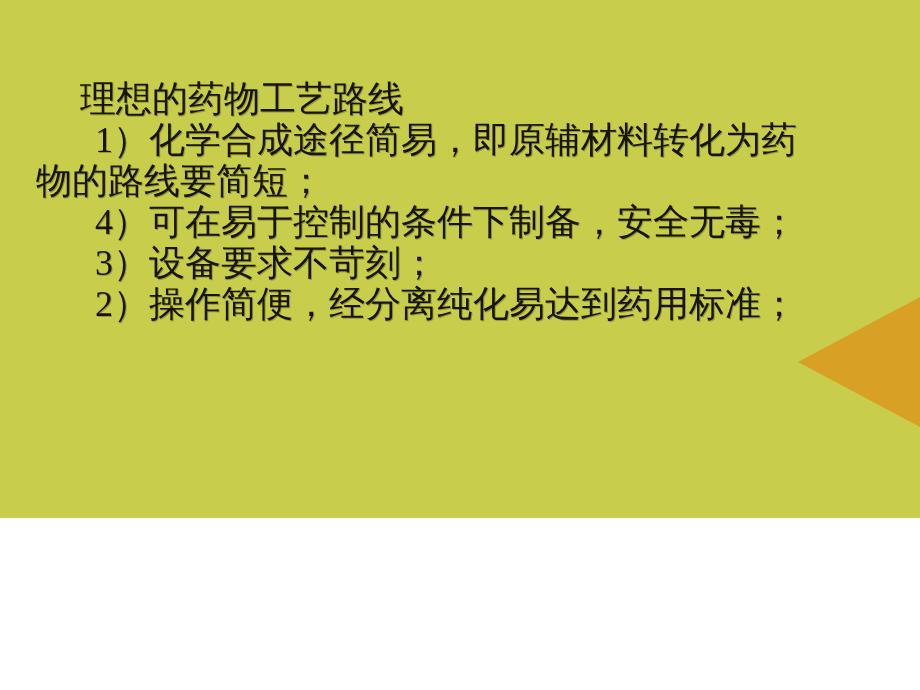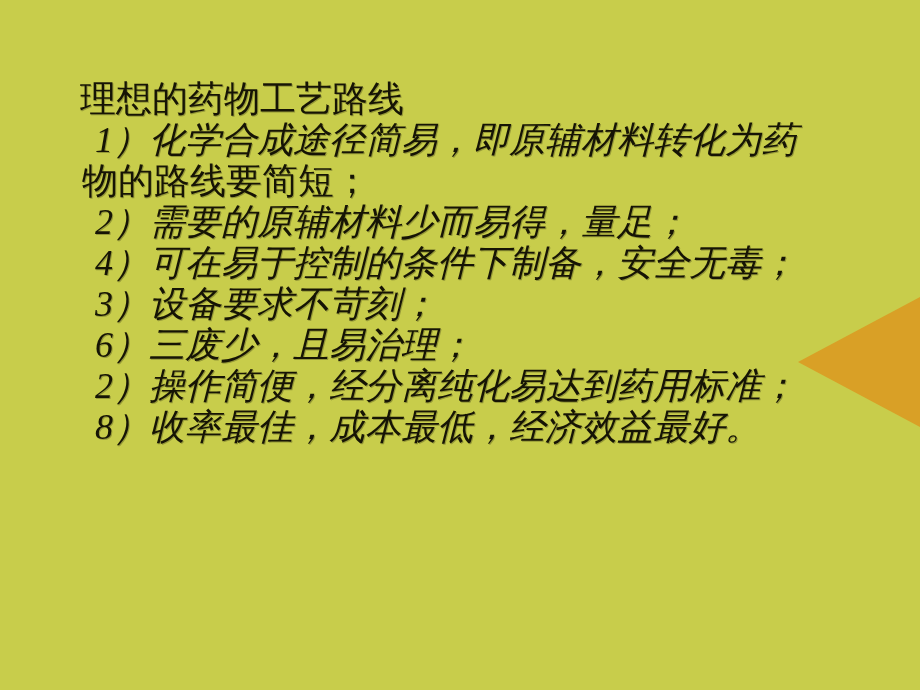--- a/index.html
+++ b/index.html
@@ -5,61 +5,58 @@
   :root {
     --background: #c8cd4b;
     --text: #161405;
     --accent: #d9a026;
   }
   html, body { margin: 0; padding: 0; }
   body { width: 920px; height: 690px; overflow: hidden; }
   .slide {
     position: relative;
     width: 920px;
-    height: 690px;
+    height: 518px;
     background: var(--background);
     overflow: hidden;
     font-family: "Liberation Serif", "DejaVu Serif", serif;
     color: var(--text);
   }
   .textblock {
     position: absolute;
     left: 0;
     top: 79px;
     right: 0;
     font-size: 36px;
     line-height: 41px;
     text-shadow: 1px 1px 0 rgba(55, 55, 20, 0.35);
   }
   .line { white-space: pre; }
   .indent-title { padding-left: 80px; }
-  .indent-item  { padding-left: 95px; font-style: italic; }
-  .indent-wrap  { padding-left: 82px; }
+  .indent-item  { padding-left: 95px; }
+  .indent-wrap  { padding-left: 36px; }
   .triangle {
     position: absolute;
     right: 0;
     top: 297px;
     width: 122px;
     height: 130px;
     background: var(--accent);
     clip-path: polygon(0 50%, 100% 0, 100% 100%);
   }
 </style>
 </head>
 <body>
 
 <div class="slide">
 
   <div class="textblock">
     <div class="line indent-title">理想的药物工艺路线</div>
     <div class="line indent-item">1）化学合成途径简易，即原辅材料转化为药</div>
     <div class="line indent-wrap">物的路线要简短；</div>
-    <div class="line indent-item">2）需要的原辅材料少而易得，量足；</div>
     <div class="line indent-item">4）可在易于控制的条件下制备，安全无毒；</div>
     <div class="line indent-item">3）设备要求不苛刻；</div>
-    <div class="line indent-item">6）三废少，且易治理；</div>
     <div class="line indent-item">2）操作简便，经分离纯化易达到药用标准；</div>
-    <div class="line indent-item">8）收率最佳，成本最低，经济效益最好。</div>
   </div>
 
   <div class="triangle"></div>
 
 </div>
 
 </body></html>

